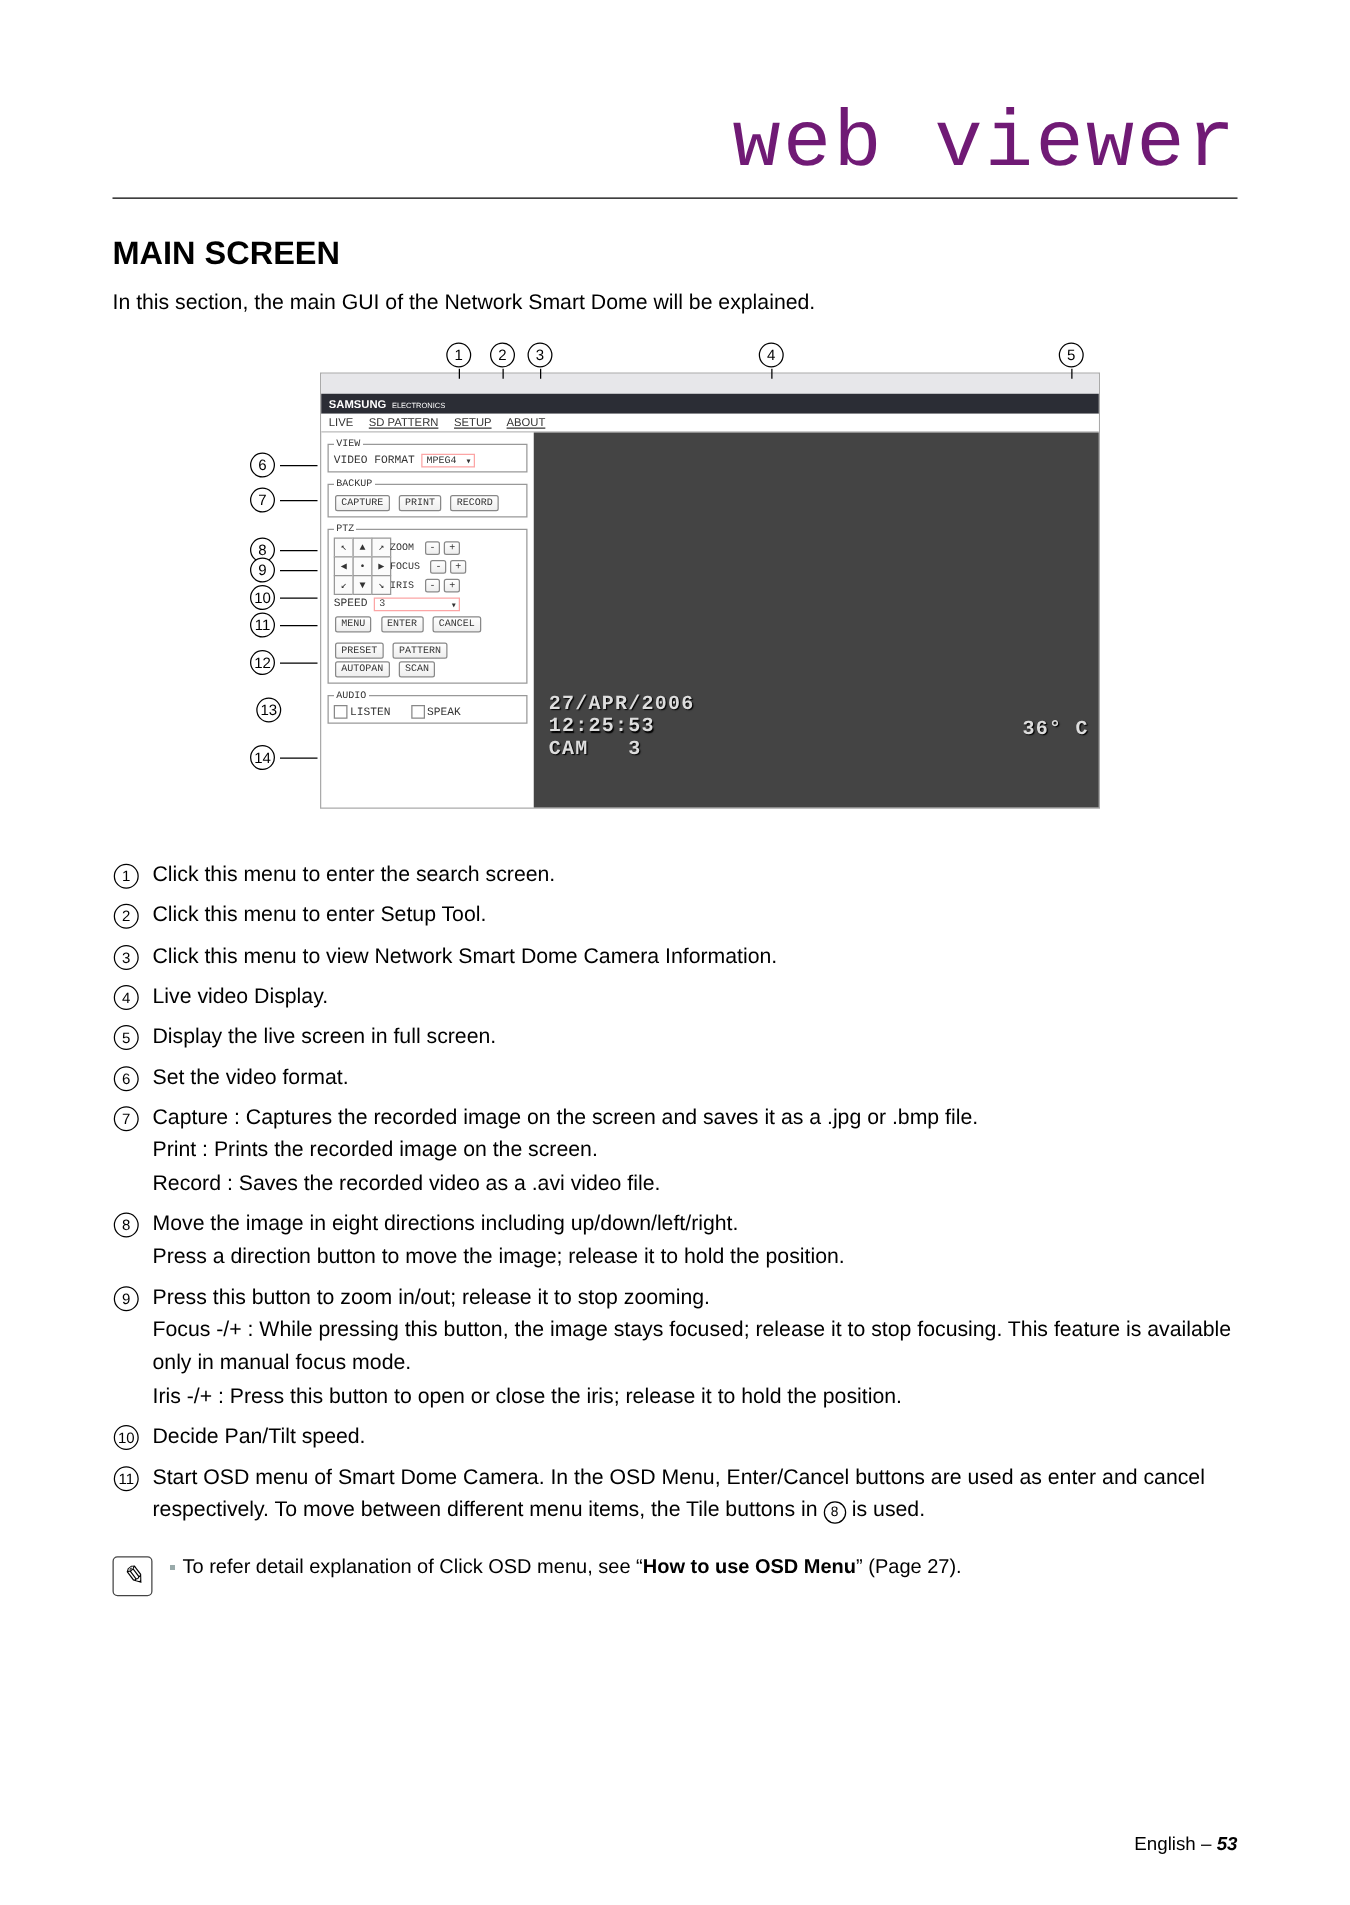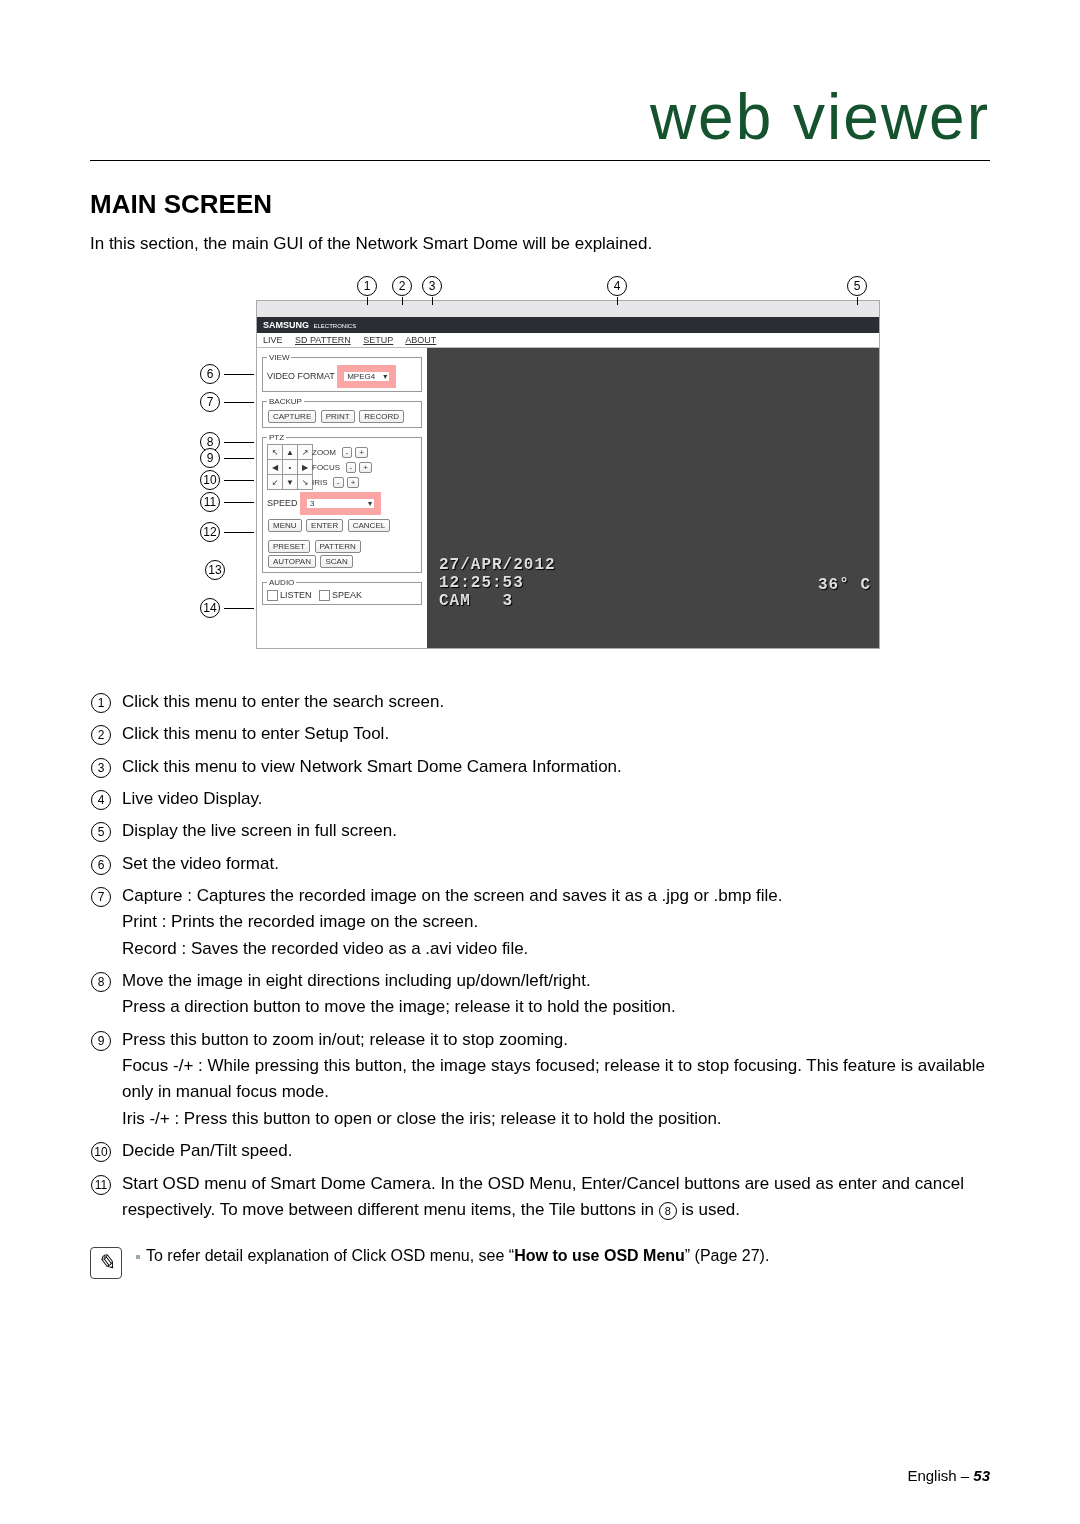--- a/index.html
+++ b/index.html
@@ -11,26 +11,26 @@
     width: 1080px;
   }
   .page {
     padding: 80px 90px 40px 90px;
     box-sizing: border-box;
     width: 1080px;
     min-height: 1524px;
     position: relative;
   }
   .header-title {
-    font-family: Liberation Sans, sans-serif;
+    font-family: Liberation Mono, monospace;
     font-size: 64px;
     font-weight: 300;
     letter-spacing: 2px;
     text-align: right;
-    color: #14532d;
+    color: #701a75;
   }
   hr.top-rule {
     border: none;
     border-top: 1.5px solid #000;
     margin: 6px 0 28px 0;
   }
   h2.section-head {
     font-size: 26px;
     font-weight: bold;
     margin: 0 0 14px 0;
@@ -124,33 +124,34 @@
     border-bottom: 1px solid #bbb;
   }
   .ui-menu span { margin-right: 10px; }
   .ui-body { display: flex; }
   .ui-left { width: 170px; padding: 5px; box-sizing: border-box; }
   .ui-right { flex: 1; background: #444; position: relative; min-height: 300px; }
   fieldset.panel {
     border: 1px solid #999;
     margin: 0 0 5px 0;
     padding: 3px 4px;
+    font-family: Liberation Mono, monospace;
   }
   fieldset.panel legend { font-size: 8px; padding: 0 2px; }
   .mini-btn {
     display: inline-block;
     border: 1px solid #888;
     padding: 1px 4px;
     border-radius: 2px;
     margin: 1px 1px;
     background: linear-gradient(#fff,#eee);
     font-size: 8px;
   }
   .mini-select {
-    display:inline-block;border:7px solid #fca5a5;padding:0 14px 0 3px;font-size:8px;background:#fff;position:relative;
+    display:inline-block;border:1px solid #fca5a5;padding:0 14px 0 3px;font-size:8px;background:#fff;position:relative;
   }
   .mini-select::after { content:"▾"; position:absolute; right:2px; top:0; font-size:8px;}
   .ptz-grid {
     display:grid; grid-template-columns: 14px 14px 14px 1fr; grid-auto-rows:14px; gap:1px;
     align-items:center;
   }
   .ptz-cell { width:14px;height:14px;border:1px solid #999;display:flex;align-items:center;justify-content:center;font-size:8px;background:#fbfbfb;}
   .ptz-lbl { font-size:8px; text-align:left; padding-right:2px;}
   .pm { display:inline-flex; gap:1px;}
   .pm .mini-btn{padding:0 3px;}
@@ -344,21 +345,21 @@
 
             <fieldset class="panel">
               <legend>AUDIO</legend>
               <span class="chk"></span><span>LISTEN</span>
               &nbsp;
               <span class="chk"></span><span>SPEAK</span>
             </fieldset>
           </div>
 
           <div class="ui-right">
-            <div class="overlay-text ovl-date" style="white-space:pre;">27/APR/2012
+            <div class="overlay-text ovl-date" style="white-space:pre;">27/APR/2006
 12:25:53
 CAM   3</div>
             <div class="overlay-text ovl-temp">36° C</div>
           </div>
         </div>
       </div>
     </div>
   </div>
 
   <div class="desc-list">

